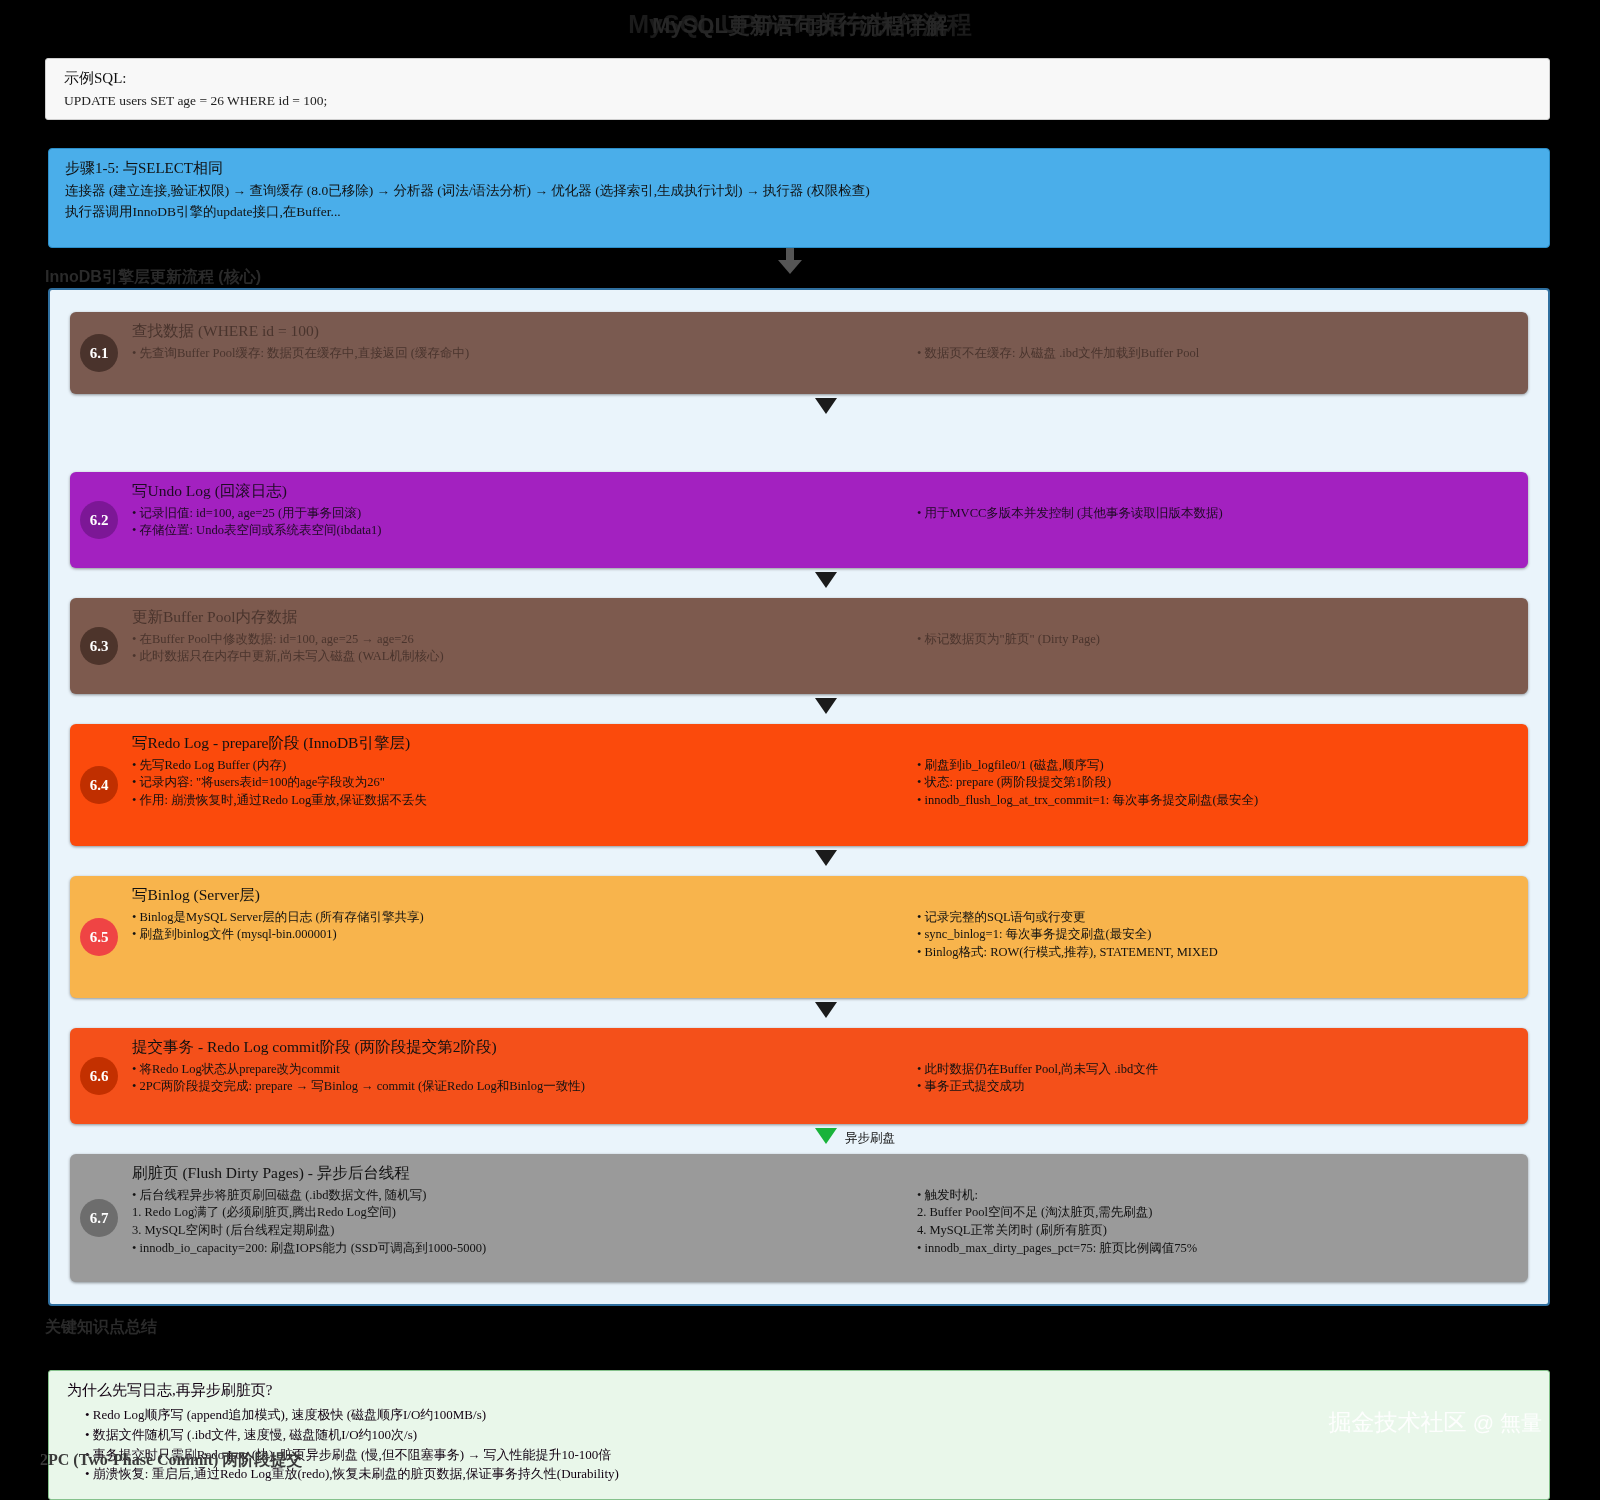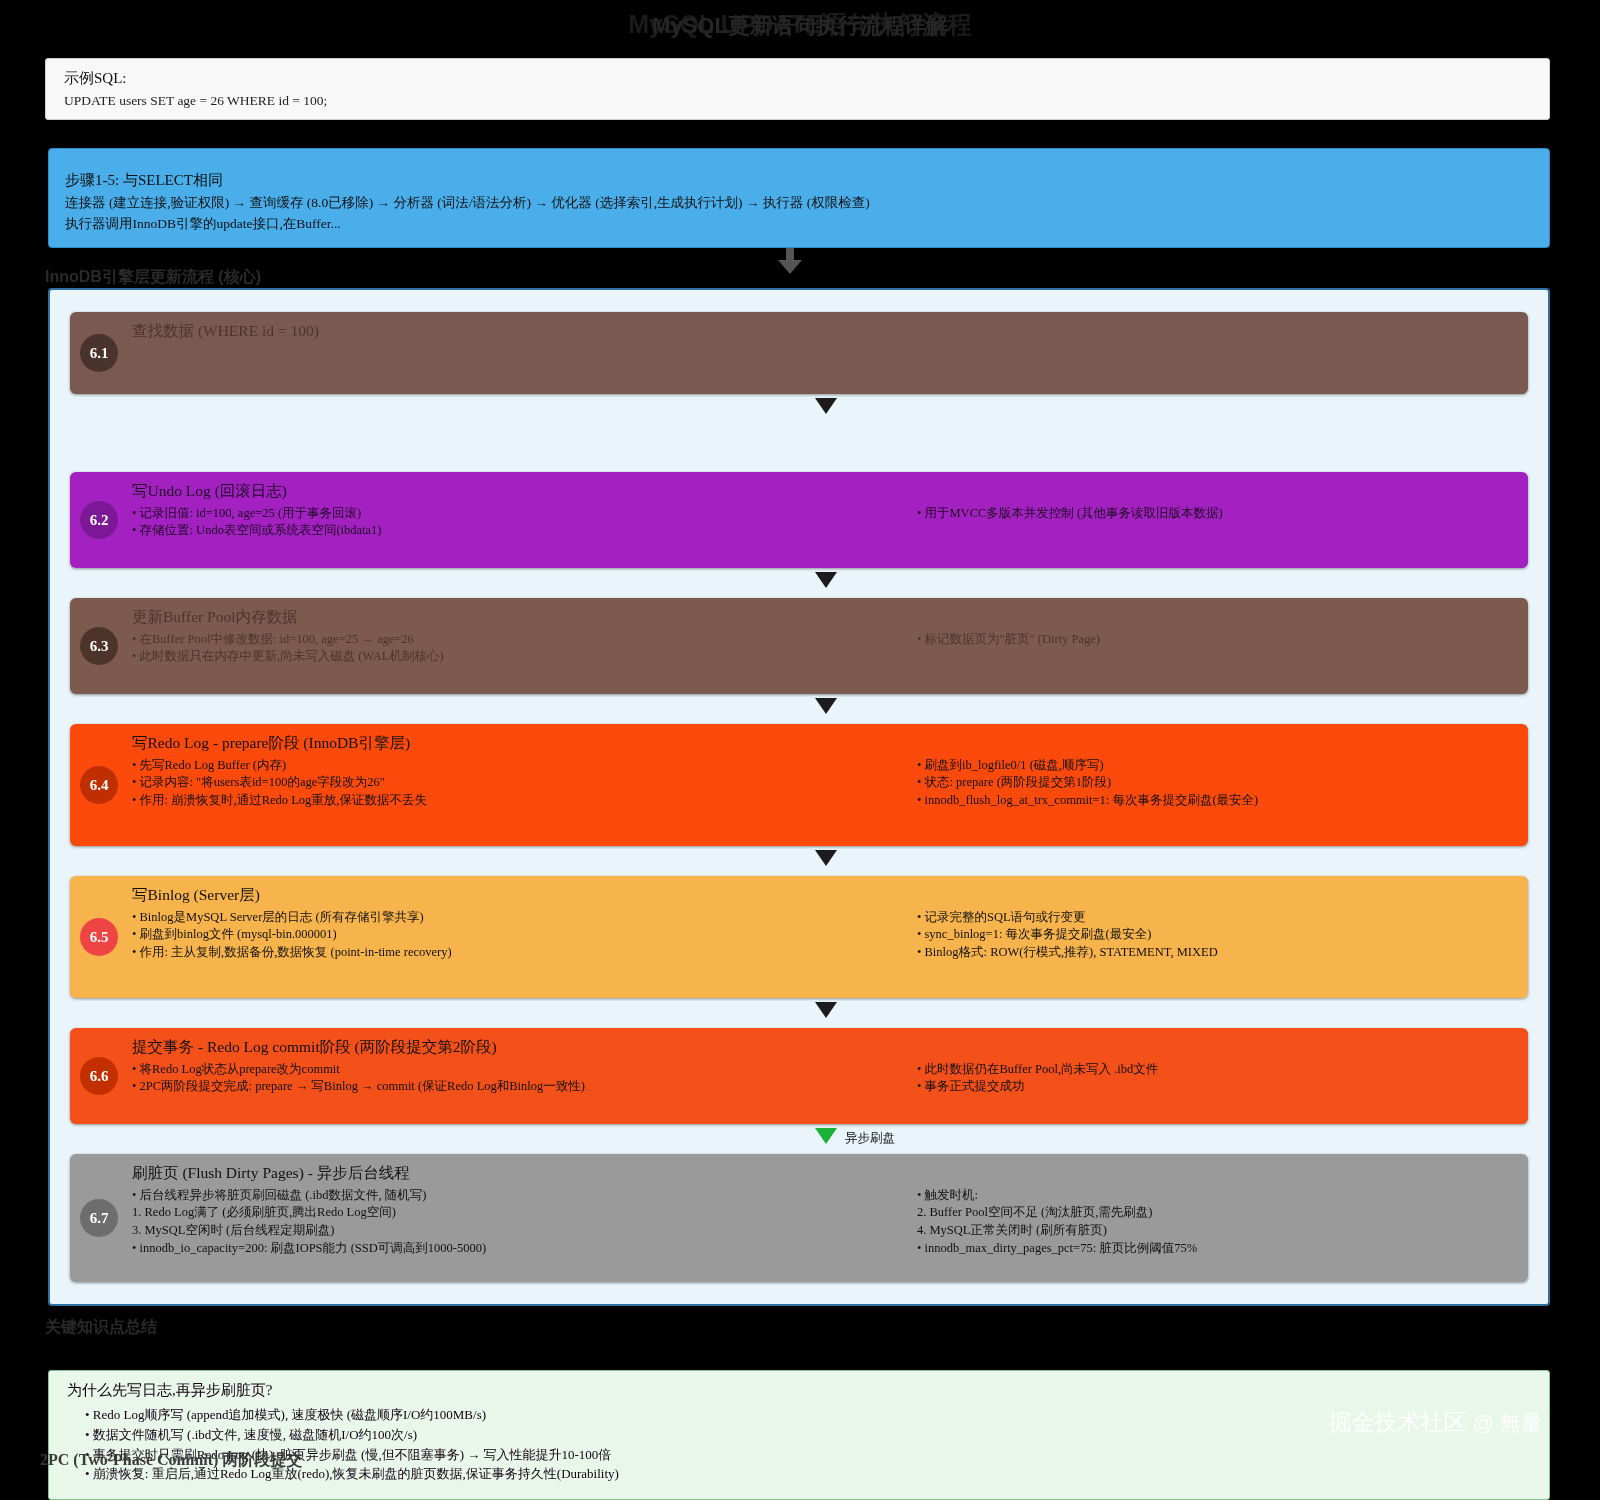--- a/index.html
+++ b/index.html
@@ -38,21 +38,21 @@
     padding:10px 18px;
     box-shadow:0 1px 2px rgba(0,0,0,.25);
   }
   .sql-label{ font-size:15px; color:#111; margin-bottom:5px; }
   .sql-code{ font-size:13.5px; color:#222; }
 
   
   .blue-panel{
     position:absolute; left:8px; top:96px; width:1502px; height:100px;
     background:#4aaeea; border:1px solid #2b8ec9; border-radius:4px;
-    padding:22px 16px; color:#111;
+    padding:10px 16px; color:#111;
     box-shadow:0 1px 3px rgba(0,0,0,.35);
   }
   .blue-title{ font-size:15px; margin-bottom:3px; }
   .blue-line{ font-size:13.5px; line-height:1.55; }
 
   
   .big-arrow{
     position:absolute; left:738px; top:196px; width:24px; height:26px;
   }
   .big-arrow .shaft{
@@ -191,20 +191,28 @@
   </div>
 
   <div class="dark-banner">InnoDB引擎层更新流程 (核心)</div>
 
   <div class="main-box">
 
     <div class="step c61 dim" style="top:22px;height:82px;">
       <div class="badge b61">6.1</div>
       <div class="step-body">
         <div class="step-title">查找数据 (WHERE id = 100)</div>
+        <div class="cols" style="height:26px;">
+          <div class="col-l">
+            <div class="bullet">• 先查询Buffer Pool缓存: 数据页在缓存中,直接返回 (缓存命中)</div>
+          </div>
+          <div class="col-r">
+            <div class="bullet">• 数据页不在缓存: 从磁盘 .ibd文件加载到Buffer Pool</div>
+          </div>
+        </div>
       </div>
     </div>
     <div class="dn" style="top:108px;">
         <i></i>
       </div>
 
     <div class="step c62 pur" style="top:182px;height:96px;">
       <div class="badge b62">6.2</div>
       <div class="step-body">
         <div class="step-title">写Undo Log (回滚日志)</div>
@@ -265,21 +273,20 @@
       </div>
 
     <div class="step c65" style="top:586px;height:122px;">
       <div class="badge b65">6.5</div>
       <div class="step-body">
         <div class="step-title">写Binlog (Server层)</div>
         <div class="cols" style="height:66px;">
           <div class="col-l">
             <div class="bullet">• Binlog是MySQL Server层的日志 (所有存储引擎共享)</div>
             <div class="bullet">• 刷盘到binlog文件 (mysql-bin.000001)</div>
-            <div class="bullet">• 作用: 主从复制,数据备份,数据恢复 (point-in-time recovery)</div>
           </div>
           <div class="col-r">
             <div class="bullet">• 记录完整的SQL语句或行变更</div>
             <div class="bullet">• sync_binlog=1: 每次事务提交刷盘(最安全)</div>
             <div class="bullet">• Binlog格式: ROW(行模式,推荐), STATEMENT, MIXED</div>
           </div>
         </div>
       </div>
     </div>
     <div class="dn" style="top:712px;">

